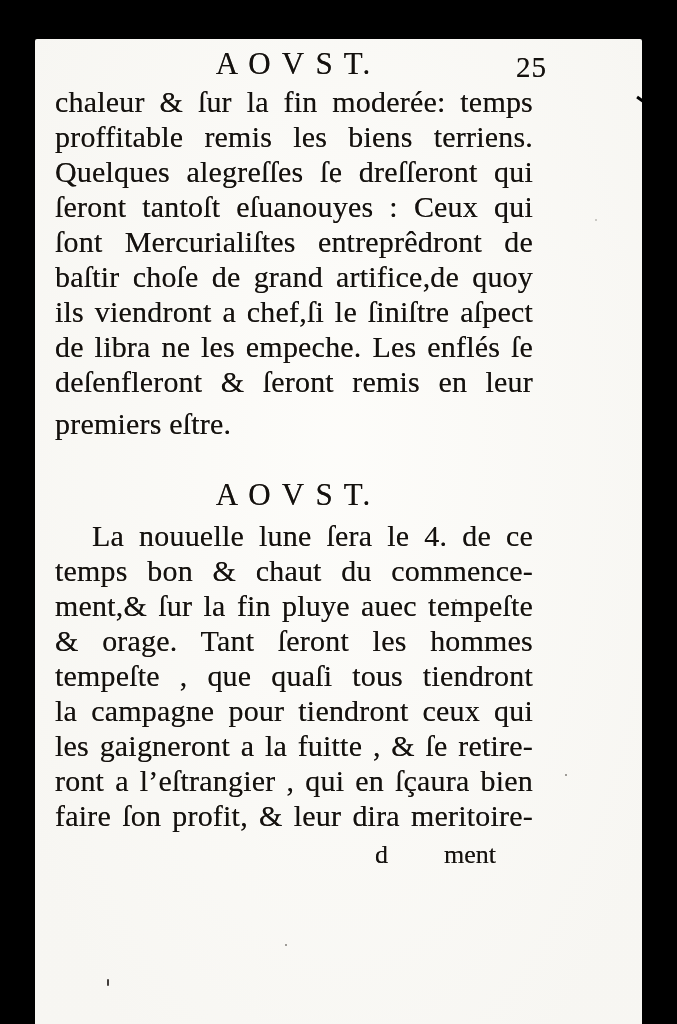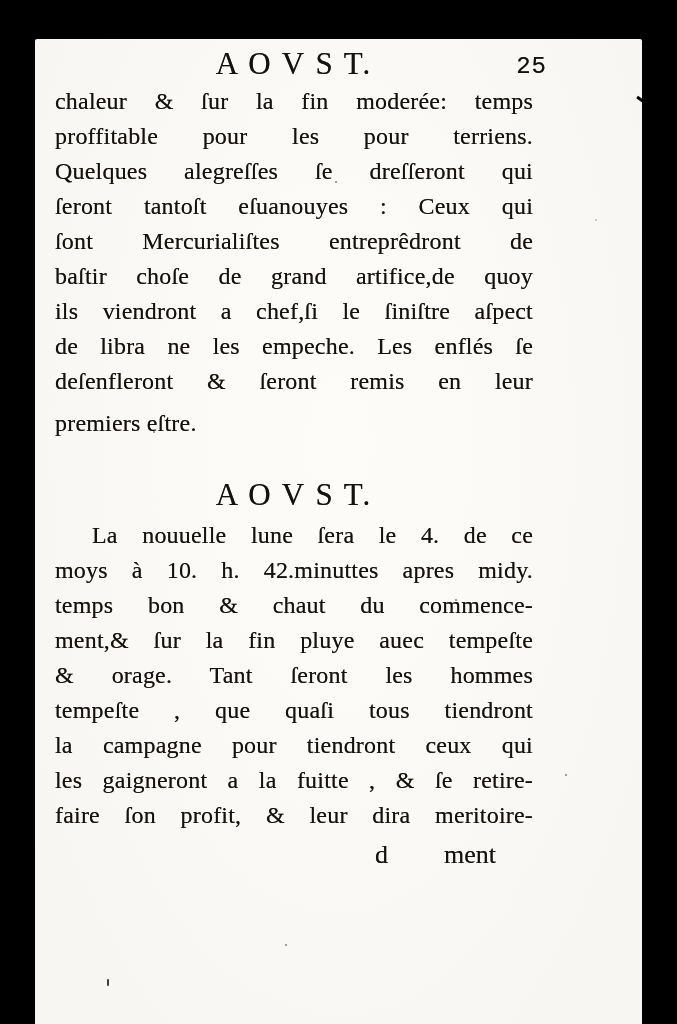--- a/index.html
+++ b/index.html
@@ -42,28 +42,27 @@
     height:34px;line-height:34px;
     text-align:center;
   }
   .rh-title{
     font-size:31px;
     letter-spacing:2px;
   }
   .rh-num{
     position:absolute;
     right:-14px;top:3px;
-    font-size:24px;
+    font-size:29px;
     letter-spacing:1px;
-    font-family:Liberation Mono, monospace;
   }
   .para{margin:0;}
   .para1{margin-top:3px;}
   .line{
-    font-size:24px;
+    font-size:30px;
     line-height:35px;
     letter-spacing:0.2px;
     text-align:justify;
     text-align-last:justify;
     white-space:normal;
     overflow:hidden;
     height:35px;
   }
   .para1 .line:last-child{
     text-align-last:left;
@@ -110,42 +109,42 @@
 
     <div class="textblock">
 
       <div class="running-header">
         <span class="rh-title">A O V S T.</span>
         <span class="rh-num">25</span>
       </div>
 
       <div class="para para1">
           <div class="line">chaleur &amp; ſur la fin moderée: temps</div>
-          <div class="line">proffitable pour les pour terriens.</div>
+          <div class="line">proffitable remis les biens terriens.</div>
           <div class="line">Quelques alegreſſes ſe dreſſeront qui</div>
           <div class="line">ſeront tantoſt eſuanouyes : Ceux qui</div>
           <div class="line">ſont Mercurialiſtes entreprêdront de</div>
           <div class="line">baſtir choſe de grand artifice,de quoy</div>
           <div class="line">ils viendront a chef,ſi le ſiniſtre aſpect</div>
           <div class="line">de libra ne les empeche. Les enflés ſe</div>
           <div class="line">deſenfleront &amp; ſeront remis en leur</div>
           <div class="line">premiers eſtre.</div>
         </div>
 
       <div class="section-heading">A O V S T.</div>
 
       <div class="para para2">
           <div class="line">La nouuelle lune ſera le 4. de ce</div>
-          <div class="line">moys à 10. h. 42.minuttes apres midy.</div>
           <div class="line">temps bon &amp; chaut du commence-</div>
           <div class="line">ment,&amp; ſur la fin pluye auec tempeſte</div>
           <div class="line">&amp; orage. Tant ſeront les hommes</div>
           <div class="line">tempeſte , que quaſi tous tiendront</div>
           <div class="line">la campagne pour tiendront ceux qui</div>
           <div class="line">les gaigneront a la fuitte , &amp; ſe retire-</div>
+          <div class="line">ront a l’eſtrangier , qui en ſçaura bien</div>
           <div class="line">faire ſon profit, &amp; leur dira meritoire-</div>
         </div>
 
       <div class="catch-row">
         <span class="sig">d</span>
         <span class="catch">ment</span>
       </div>
 
     </div>
 

